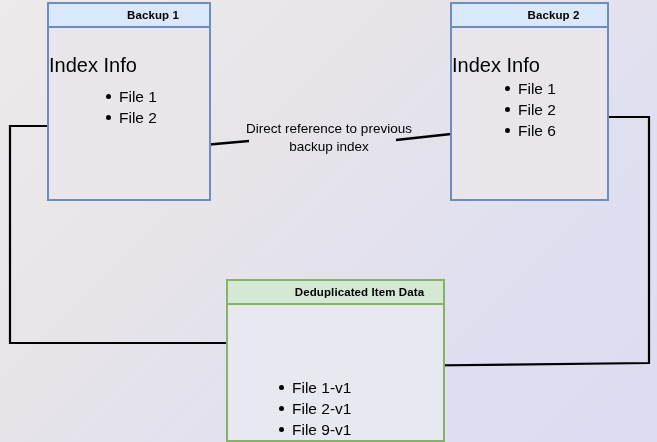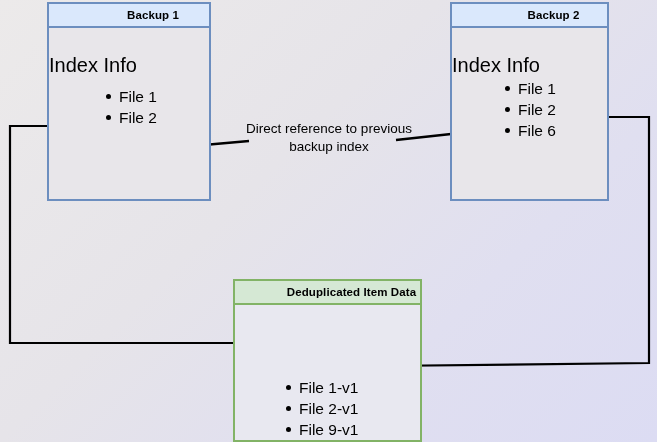--- a/index.html
+++ b/index.html
@@ -141,21 +141,21 @@
     <div class="box-body">
       <div class="index-title">Index Info</div>
       <ul class="item-list" id="b2-list">
         <li>File 1</li>
         <li>File 2</li>
         <li>File 6</li>
       </ul>
     </div>
   </div>
 
-  <div class="box green" id="dedup" style="left:233px; top:279px; width:189px; height:163px;">
+  <div class="box green" id="dedup" style="left:226px; top:279px; width:219px; height:163px;">
     <div class="box-header">Deduplicated Item Data</div>
     <div class="box-body">
       <ul class="item-list" id="dedup-list">
         <li>File 1-v1</li>
         <li>File 2-v1</li>
         <li>File 9-v1</li>
       </ul>
     </div>
   </div>
 

